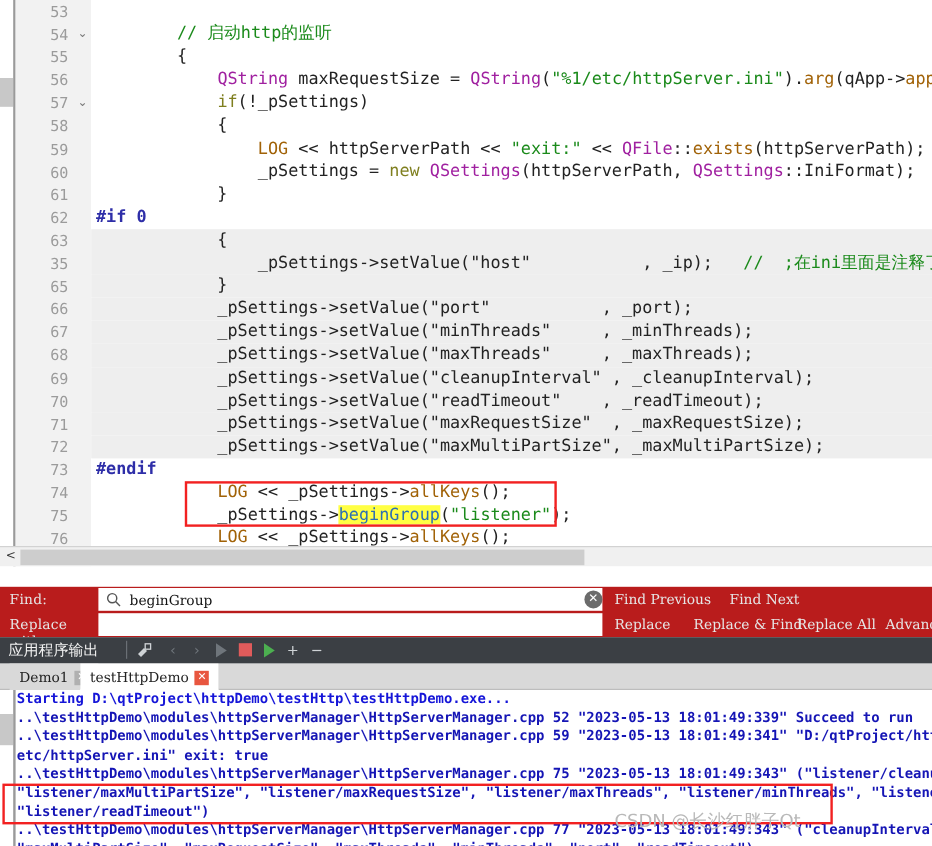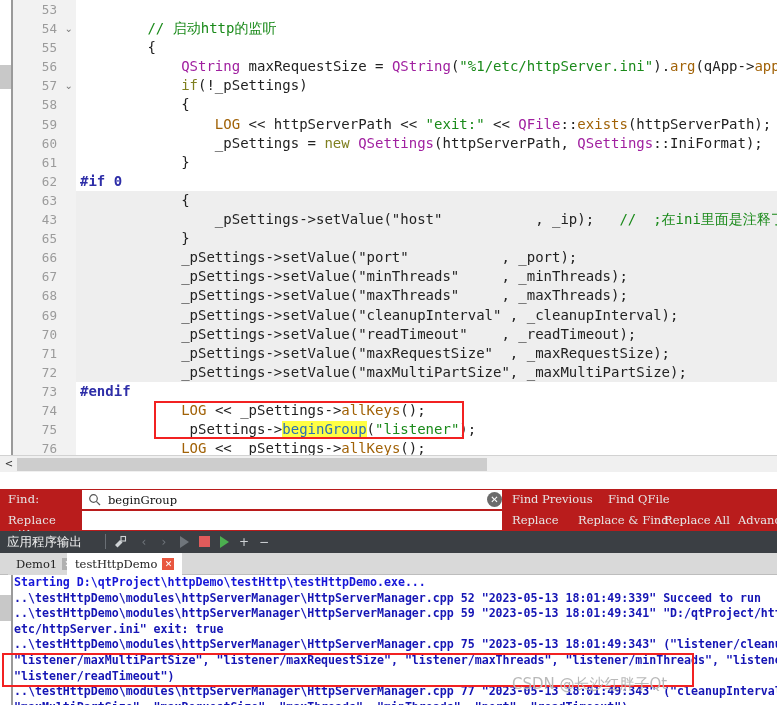--- a/index.html
+++ b/index.html
@@ -218,21 +218,21 @@
         <div class="row">54<span class="fold">⌄</span></div>
         <div class="row">55</div>
         <div class="row">56</div>
         <div class="row">57<span class="fold">⌄</span></div>
         <div class="row">58</div>
         <div class="row">59</div>
         <div class="row">60</div>
         <div class="row">61</div>
         <div class="row">62</div>
         <div class="row">63</div>
-        <div class="row">43</div>
+        <div class="row">35</div>
         <div class="row">65</div>
         <div class="row">66</div>
         <div class="row">67</div>
         <div class="row">68</div>
         <div class="row">69</div>
         <div class="row">70</div>
         <div class="row">71</div>
         <div class="row">72</div>
         <div class="row">73</div>
         <div class="row">74</div>
@@ -280,21 +280,21 @@
       <div class="find-label">Find:</div>
       <input class="find-input" type="text" value="beginGroup" style="">
       <span class="find-search-icon">
         <svg width="14" height="14" viewBox="0 0 14 14">
           <circle cx="5.5" cy="5.5" r="3.8" fill="none" stroke="#555" stroke-width="1.2"></circle>
           <line x1="8.3" y1="8.3" x2="12" y2="12" stroke="#555" stroke-width="1.2"></line>
         </svg>
       </span>
       <div class="find-clear">✕</div>
       <div class="find-btn" style="left:512px;">Find Previous</div>
-      <div class="find-btn" style="left:608px;">Find QFile</div>
+      <div class="find-btn" style="left:608px;">Find Next</div>
     </div>
     <div class="find-row r2">
       <div class="find-label">Replace with:</div>
       <input class="find-input plain" type="text" value="" style="">
       <div class="find-btn" style="left:512px;">Replace</div>
       <div class="find-btn" style="left:578px;">Replace &amp; Find</div>
       <div class="find-btn" style="left:664px;">Replace All</div>
       <div class="find-btn" style="left:738px;">Advanced</div>
     </div>
   </div>

